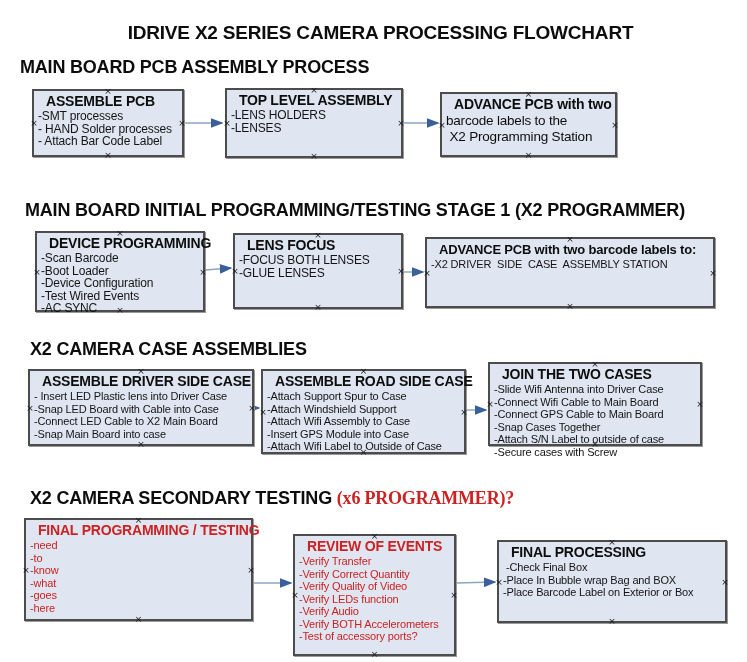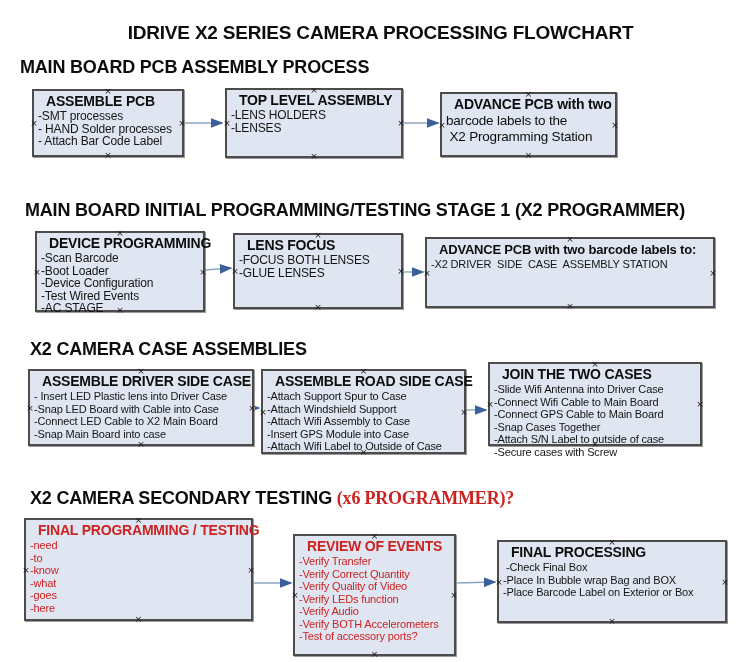--- a/index.html
+++ b/index.html
@@ -104,21 +104,21 @@
       <span class="handle" style="left: 100%; top: 50%;">×</span>
     </div>
 
   <div class="box lg-items" style="left:35px;top:231px;width:170px;height:81px">
     <div class="box-title">DEVICE PROGRAMMING</div>
     <div class="box-items">
         <div>-Scan Barcode</div>
         <div>-Boot Loader</div>
         <div>-Device Configuration</div>
         <div>-Test Wired Events</div>
-        <div>-AC STAGE</div>
+        <div>-AC SYNC</div>
       </div>
   <span class="handle" style="left: 50%; top: 0%;">×</span>
       <span class="handle" style="left: 50%; top: 100%;">×</span>
       <span class="handle" style="left: 0%; top: 50%;">×</span>
       <span class="handle" style="left: 100%; top: 50%;">×</span>
     </div>
   <div class="box lg-items" style="left:233px;top:233px;width:170px;height:76px">
     <div class="box-title">LENS FOCUS</div>
     <div class="box-items">
         <div>-FOCUS BOTH LENSES</div>

